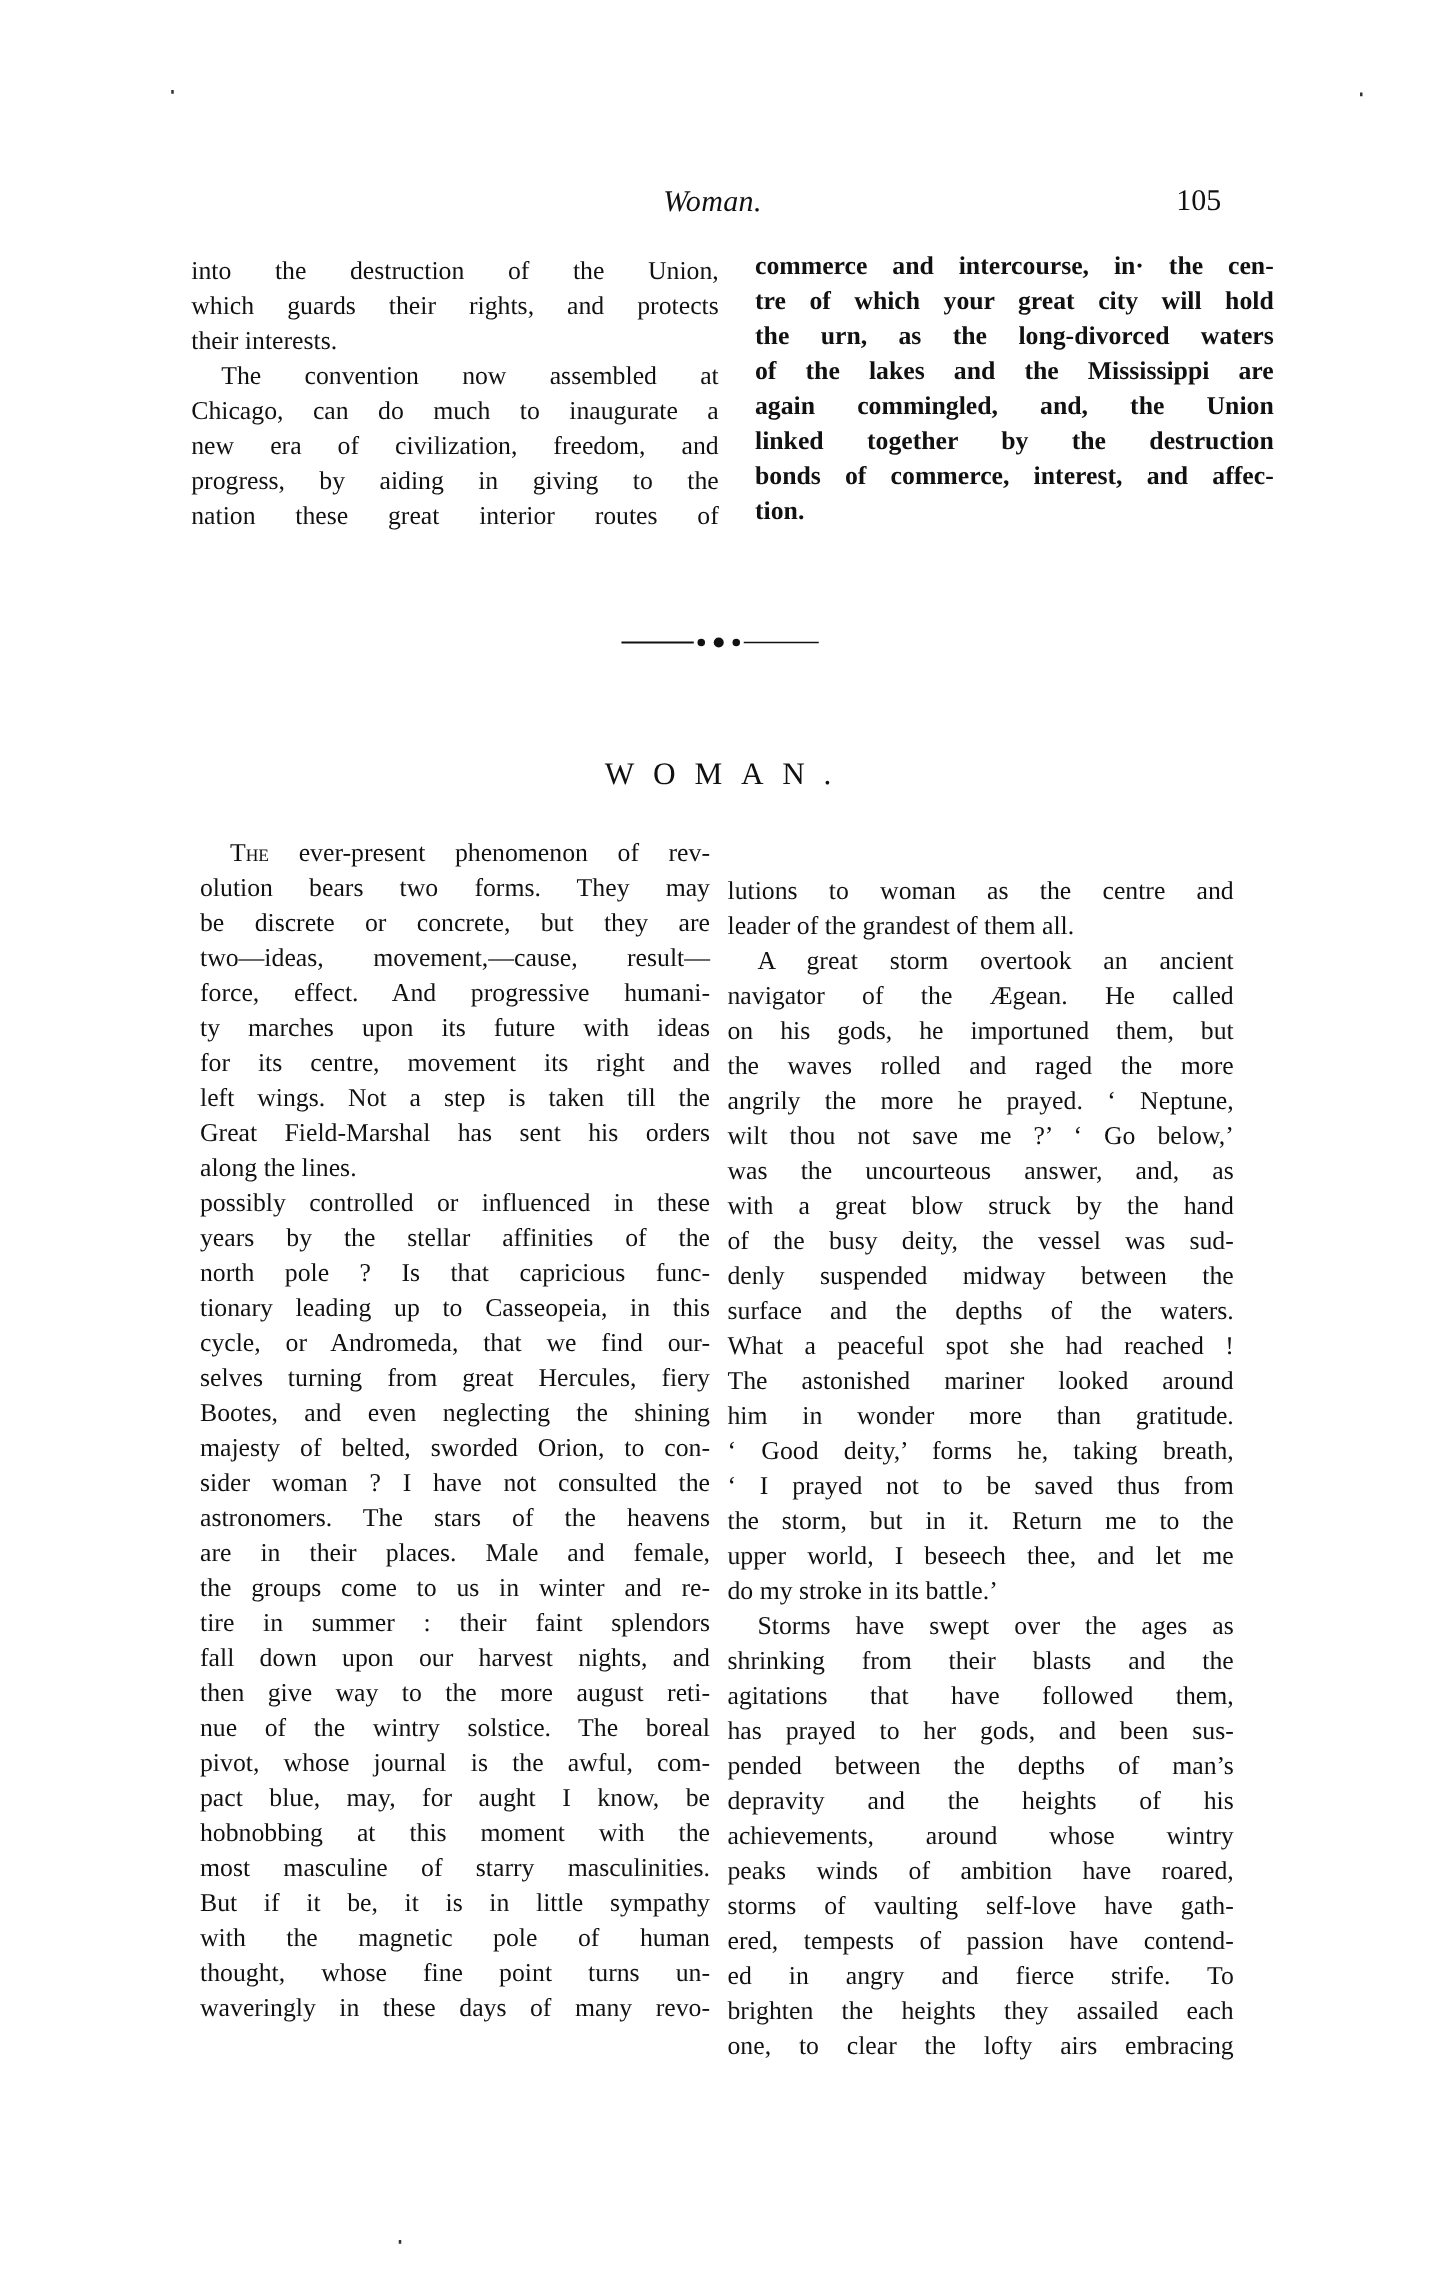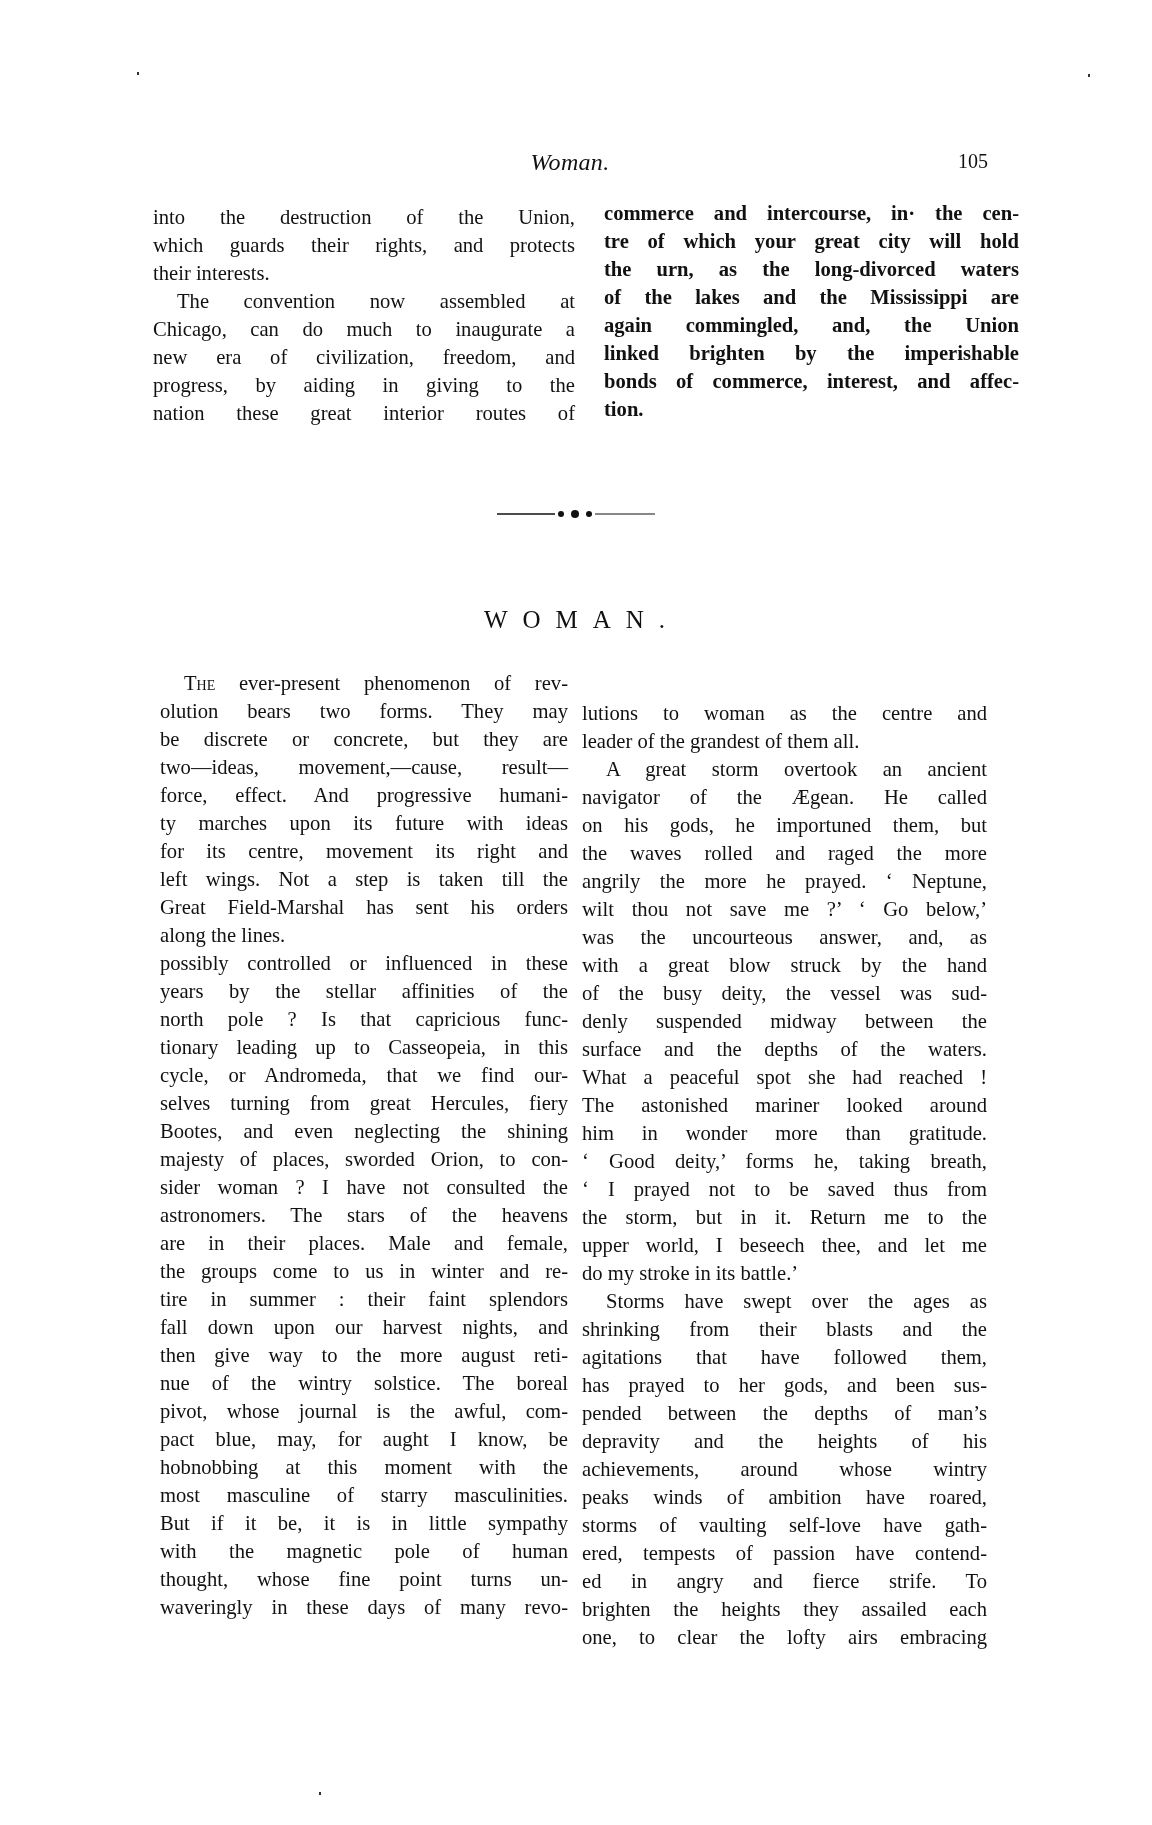--- a/index.html
+++ b/index.html
@@ -37,22 +37,22 @@
       font-style: italic;
       font-size: 24px;
       line-height: 32px;
       letter-spacing: 0.3px;
     }
     .page-number {
       position: absolute;
       left: 930px;
       top: 0;
       width: 58px;
-      text-align: right;
-      font-size: 20px;
+      text-align: center;
+      font-size: 24px;
       line-height: 30px;
     }
     .col {
       position: absolute;
       font-size: 20.6px;
       line-height: 28px;
       text-align: justify;
     }
     .col .line {
       display: block;
@@ -115,21 +115,21 @@
     <span class="line">new era of civilization, freedom, and</span>
     <span class="line">progress, by aiding in giving to the</span>
     <span class="line">nation these great interior routes of</span>
   </div>
 <div class="col top-right" id="prev-right">
     <span class="line">commerce and intercourse, in· the cen-</span>
     <span class="line">tre of which your great city will hold</span>
     <span class="line">the urn, as the long-divorced waters</span>
     <span class="line">of the lakes and the Mississippi are</span>
     <span class="line">again commingled, and, the Union</span>
-    <span class="line">linked brighten by the imperishable</span>
+    <span class="line">linked together by the destruction</span>
     <span class="line">bonds of commerce, interest, and affec-</span>
     <span class="line last">tion.</span>
   </div>
 
 <svg class="ornament" viewBox="0 0 160 20">
   <line x1="0" y1="10" x2="58" y2="10" stroke="#111" stroke-width="1.5"></line>
   <circle cx="64" cy="10" r="3" fill="#111"></circle>
   <circle cx="78" cy="10" r="4" fill="#111"></circle>
   <circle cx="92" cy="10" r="3" fill="#111"></circle>
   <line x1="98" y1="10" x2="158" y2="10" stroke="#111" stroke-width="1.2"></line>
@@ -148,21 +148,21 @@
     <span class="line">left wings.  Not a step is taken till the</span>
     <span class="line">Great Field-Marshal has sent his orders</span>
     <span class="line last">along the lines.</span>
     <span class="line">possibly controlled or influenced in these</span>
     <span class="line">years by the stellar affinities of the</span>
     <span class="line">north pole ?  Is that capricious func-</span>
     <span class="line">tionary leading up to Casseopeia, in this</span>
     <span class="line">cycle, or Andromeda, that we find our-</span>
     <span class="line">selves turning from great Hercules, fiery</span>
     <span class="line">Bootes, and even neglecting the shining</span>
-    <span class="line">majesty of places, sworded Orion, to con-</span>
+    <span class="line">majesty of belted, sworded Orion, to con-</span>
     <span class="line">sider woman ?  I have not consulted the</span>
     <span class="line">astronomers.  The stars of the heavens</span>
     <span class="line">are in their places.  Male and female,</span>
     <span class="line">the groups come to us in winter and re-</span>
     <span class="line">tire in summer : their faint splendors</span>
     <span class="line">fall down upon our harvest nights, and</span>
     <span class="line">then give way to the more august reti-</span>
     <span class="line">nue of the wintry solstice.  The boreal</span>
     <span class="line">pivot, whose journal is the awful, com-</span>
     <span class="line">pact blue, may, for aught I know, be</span>

